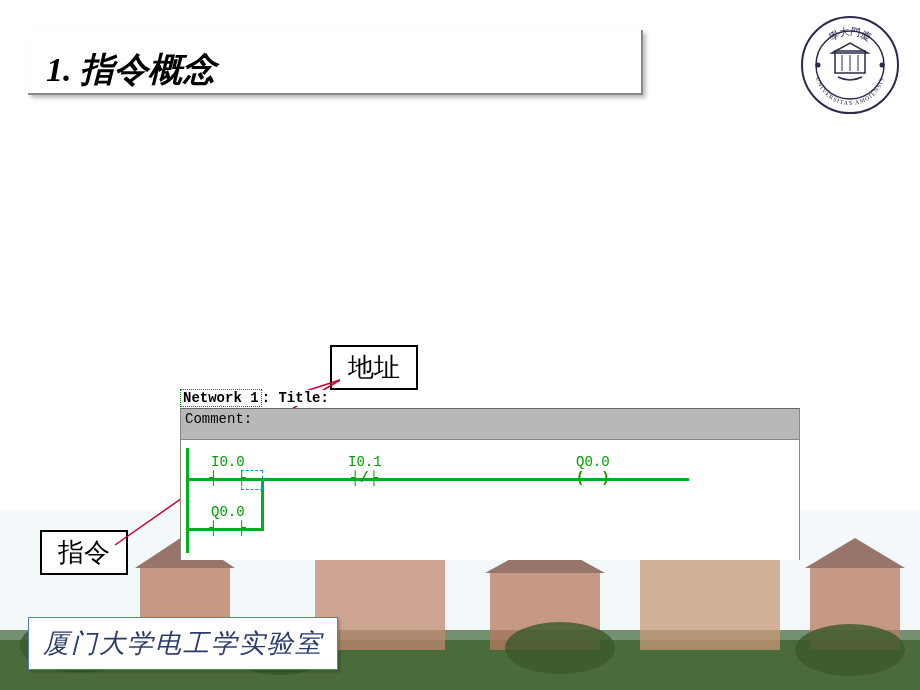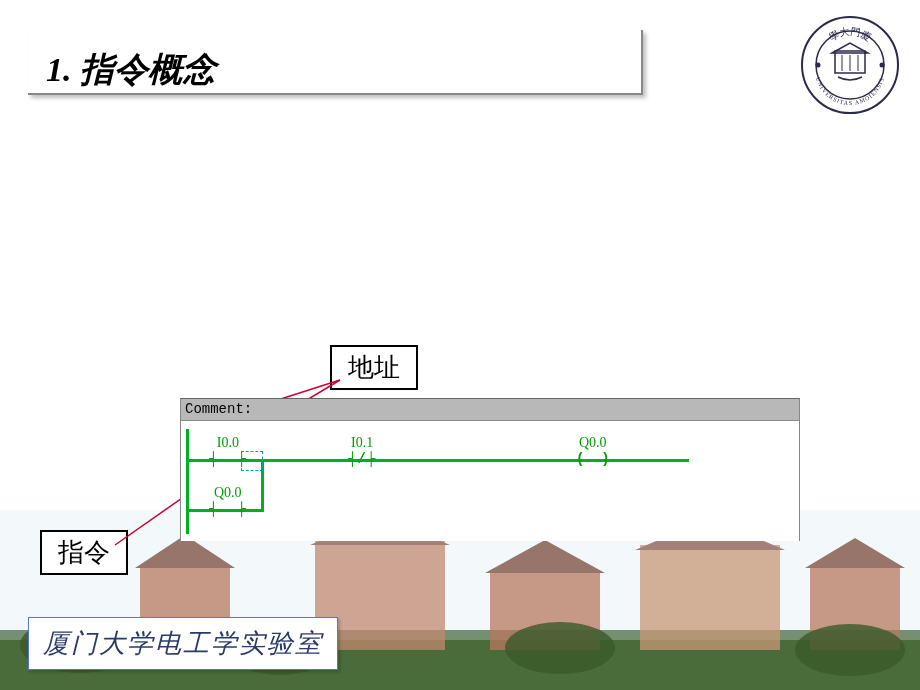--- a/index.html
+++ b/index.html
@@ -101,24 +101,24 @@
 }
 .ladder-title .dotted {
   border: 1px dotted #008800;
   padding: 0 2px;
 }
 .ladder-comment {
   background: #b8b8b8;
   border: 1px solid #888;
   border-top: 1px solid #666;
   padding: 2px 4px;
-  height: 23px;
+  height: 32px;
   font-size: 14px;
   color: #000;
-  margin-top: 8px;
+  margin-top: 2px;
 }
 .ladder-body {
   background: #fff;
   border-left: 1px solid #888;
   border-right: 1px solid #888;
   height: 120px;
   position: relative;
 }
 .green-bar {
   position: absolute;
@@ -128,21 +128,21 @@
 .hline1 { left: 8px; top: 38px; width: 500px; height: 3px; }
 .hline2 { left: 8px; top: 88px; width: 75px; height: 3px; }
 .vconn { left: 80px; top: 38px; width: 3px; height: 53px; }
 .contact {
   position: absolute;
   font-family: "Courier New", monospace;
   font-size: 14px;
   color: #00a000;
   text-align: center;
 }
-.contact-label { display: block; font-family: Liberation Serif, serif; }
+.contact-label { display: block; }
 .contact-shape { display: block; font-weight: bold; letter-spacing: 1px; }
 .i00 { left: 28px; top: 14px; }
 .i00-dash {
   position: absolute;
   left: 60px;
   top: 30px;
   width: 22px;
   height: 20px;
   border: 1.5px dashed #00a0c0;
 }
@@ -230,20 +230,23 @@
     <div class="callout callout-addr">地址</div>
     <div class="callout callout-instr">指令</div>
 
     <svg style="position:absolute;top:0;left:0;width:800px;height:260px;pointer-events:none">
       <line class="callout-line" x1="300" y1="35" x2="192" y2="100"></line>
       <line class="callout-line" x1="300" y1="35" x2="222" y2="60"></line>
       <line class="callout-line" x1="75" y1="200" x2="175" y2="130"></line>
     </svg>
 
     <div class="ladder">
+      <div class="ladder-title">
+        <span class="dotted">Network 1</span><span>: Title:</span>
+      </div>
       <div class="ladder-comment">Comment:</div>
       <div class="ladder-body">
         <div class="green-bar rail"></div>
         <div class="green-bar hline1"></div>
         <div class="green-bar hline2"></div>
         <div class="green-bar vconn"></div>
 
         <div class="contact i00">
           <span class="contact-label">I0.0</span>
           <span class="contact-shape">┤&nbsp;&nbsp;├</span>

